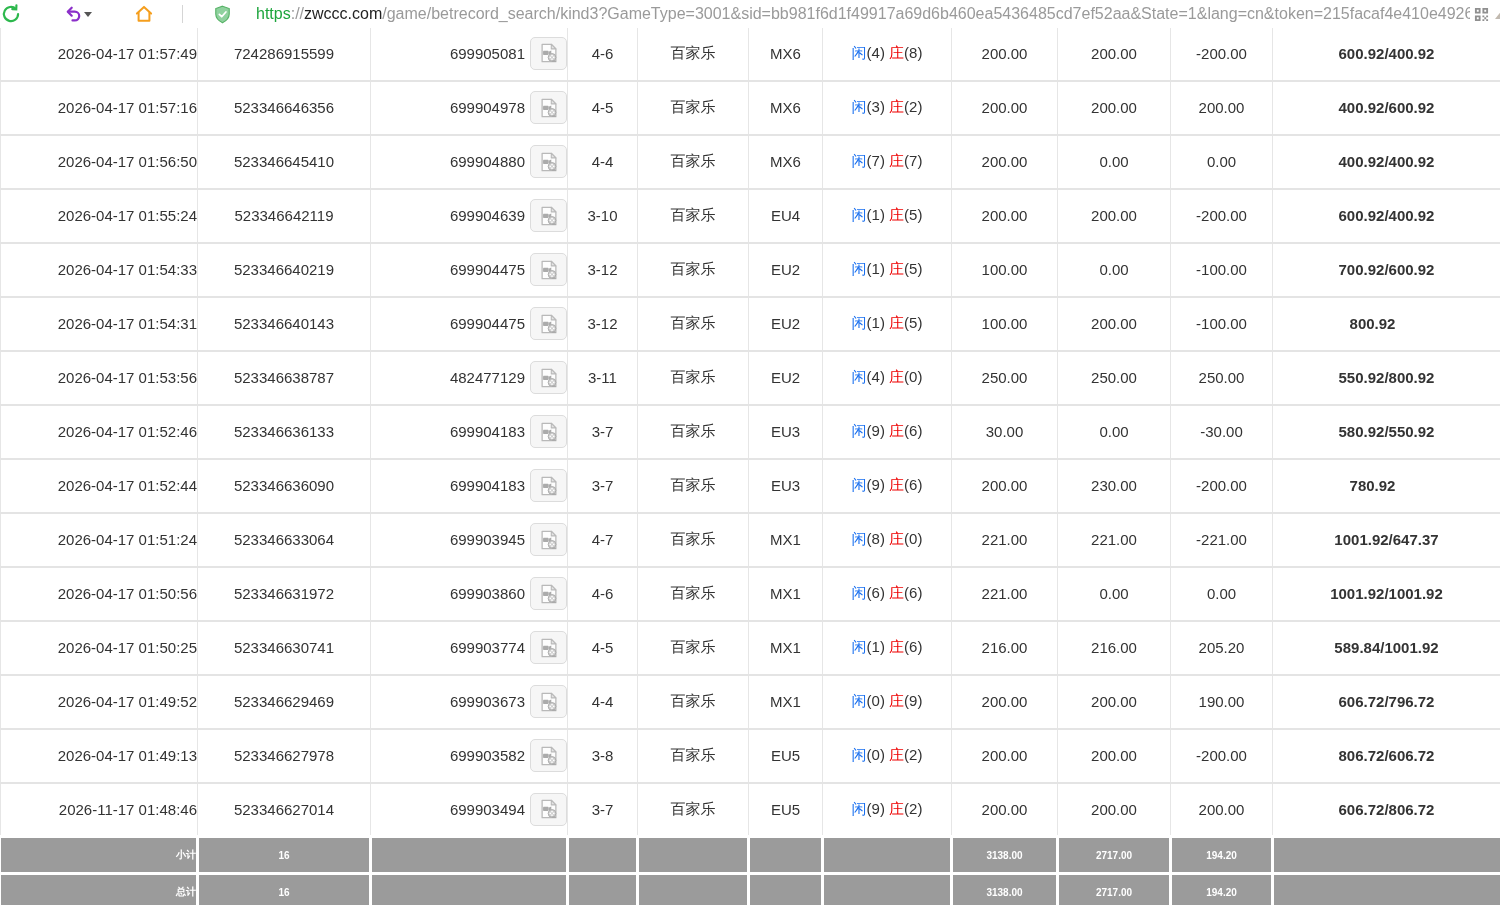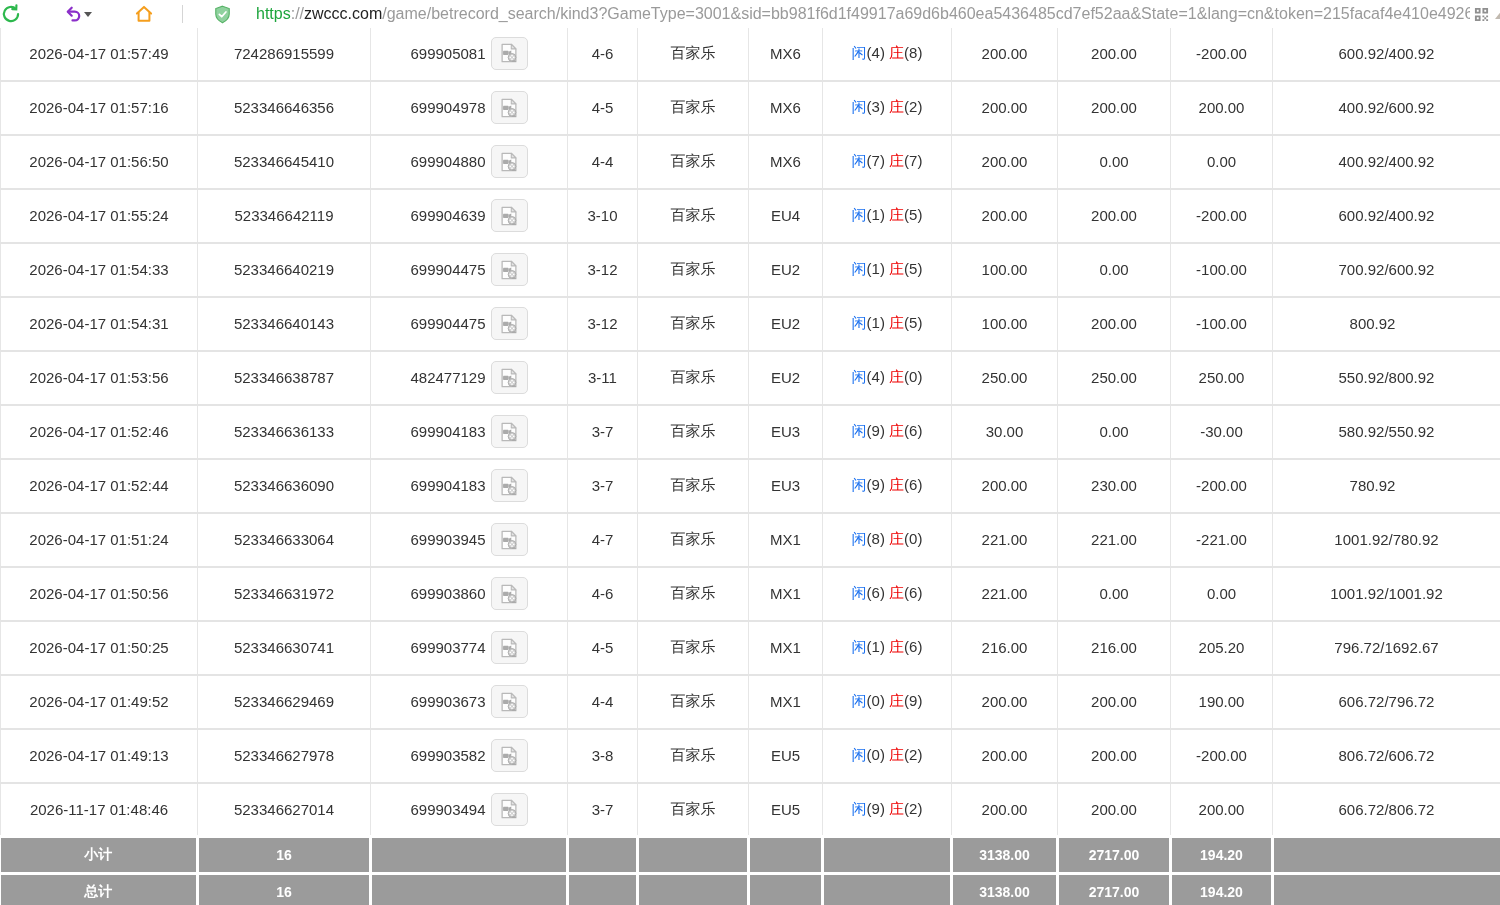--- a/index.html
+++ b/index.html
@@ -35,37 +35,37 @@
     border-collapse:collapse;table-layout:fixed;
   }
   .bet-table td{
     padding:0;text-align:center;font-size:15px;color:#333;
     border-right:1px solid #e6e6e6;border-bottom:2px solid #e4e4e4;
     overflow:hidden;white-space:nowrap;
   }
   .bet-table tbody td{background:#fff;}
   .bet-table tbody tr{height:54px;}
   .bet-table tbody tr:first-child td{border-top:1px solid #e4e4e4;}
-  .bet-table td:first-child{border-left:1px solid #e6e6e6;}
+  .bet-table td:first-child{border-left:1px solid #e6e6e6;text-align:right;}
   .num-blue{color:var(--blue);}
   .neg{color:var(--red);}
   .zh-blue{color:var(--blue);}
   .zh-red{color:var(--red);}
-  .balance{text-align:right;padding-right:17px;}
+  .balance{text-align:right;padding-right:17px;font-weight:bold;}
   .balance.single{padding-right:28px;}
-  .round-wrap{display:flex;align-items:center;justify-content:center;}
+  .round-wrap{display:flex;align-items:center;justify-content:flex-end;}
   .video-btn{
     margin-left:5px;width:35px;height:31px;flex:0 0 auto;
     display:inline-flex;align-items:center;justify-content:center;
     background:#f6f6f6;border:1px solid #dcdcdc;border-radius:5px;cursor:pointer;
   }
   
   .bet-table tfoot tr{height:37px;}
   .bet-table tfoot td{
-    background:var(--total-bg);color:#fff;font-weight:bold;font-size:14px;
+    background:var(--total-bg);color:#fff;font-weight:bold;font-size:10px;
     border:3px solid #fff;
   }
   .bet-table tfoot td:first-child{border-left:0;}
   .bet-table tfoot td:last-child{border-right:0;}
   .bet-table tfoot tr:first-child td{border-top:3px solid #fff;}
 </style>
 </head>
 <body>
 
 <div class="chrome">
@@ -453,21 +453,21 @@
     <td>4-7</td>
     <td>百家乐</td>
     <td>MX1</td>
     <td>
       <span class="zh-blue">闲</span><span>(8)</span>
       <span class="zh-red">庄</span><span>(0)</span>
     </td>
     <td class="num-blue">221.00</td>
     <td>221.00</td>
     <td class="neg">-221.00</td>
-    <td class="balance">1001.92/780.92</td>
+    <td class="balance">1001.92/647.37</td>
   </tr>
       <tr>
     <td>2026-04-17 01:50:56</td>
     <td>523346631972</td>
     <td>
       <div class="round-wrap">
         <span>699903860</span>
         <span class="video-btn">
           <svg width="22" height="22" viewBox="0 0 24 24">
             <path d="M4.5 2.5h10l5 5v14h-15z" fill="#fdfdfd" stroke="#b9b9b9" stroke-width="1.4" stroke-linejoin="round"></path>
@@ -521,21 +521,21 @@
     <td>4-5</td>
     <td>百家乐</td>
     <td>MX1</td>
     <td>
       <span class="zh-blue">闲</span><span>(1)</span>
       <span class="zh-red">庄</span><span>(6)</span>
     </td>
     <td class="num-blue">216.00</td>
     <td>216.00</td>
     <td>205.20</td>
-    <td class="balance">796.72/1692.67</td>
+    <td class="balance">589.84/1001.92</td>
   </tr>
       <tr>
     <td>2026-04-17 01:49:52</td>
     <td>523346629469</td>
     <td>
       <div class="round-wrap">
         <span>699903673</span>
         <span class="video-btn">
           <svg width="22" height="22" viewBox="0 0 24 24">
             <path d="M4.5 2.5h10l5 5v14h-15z" fill="#fdfdfd" stroke="#b9b9b9" stroke-width="1.4" stroke-linejoin="round"></path>

